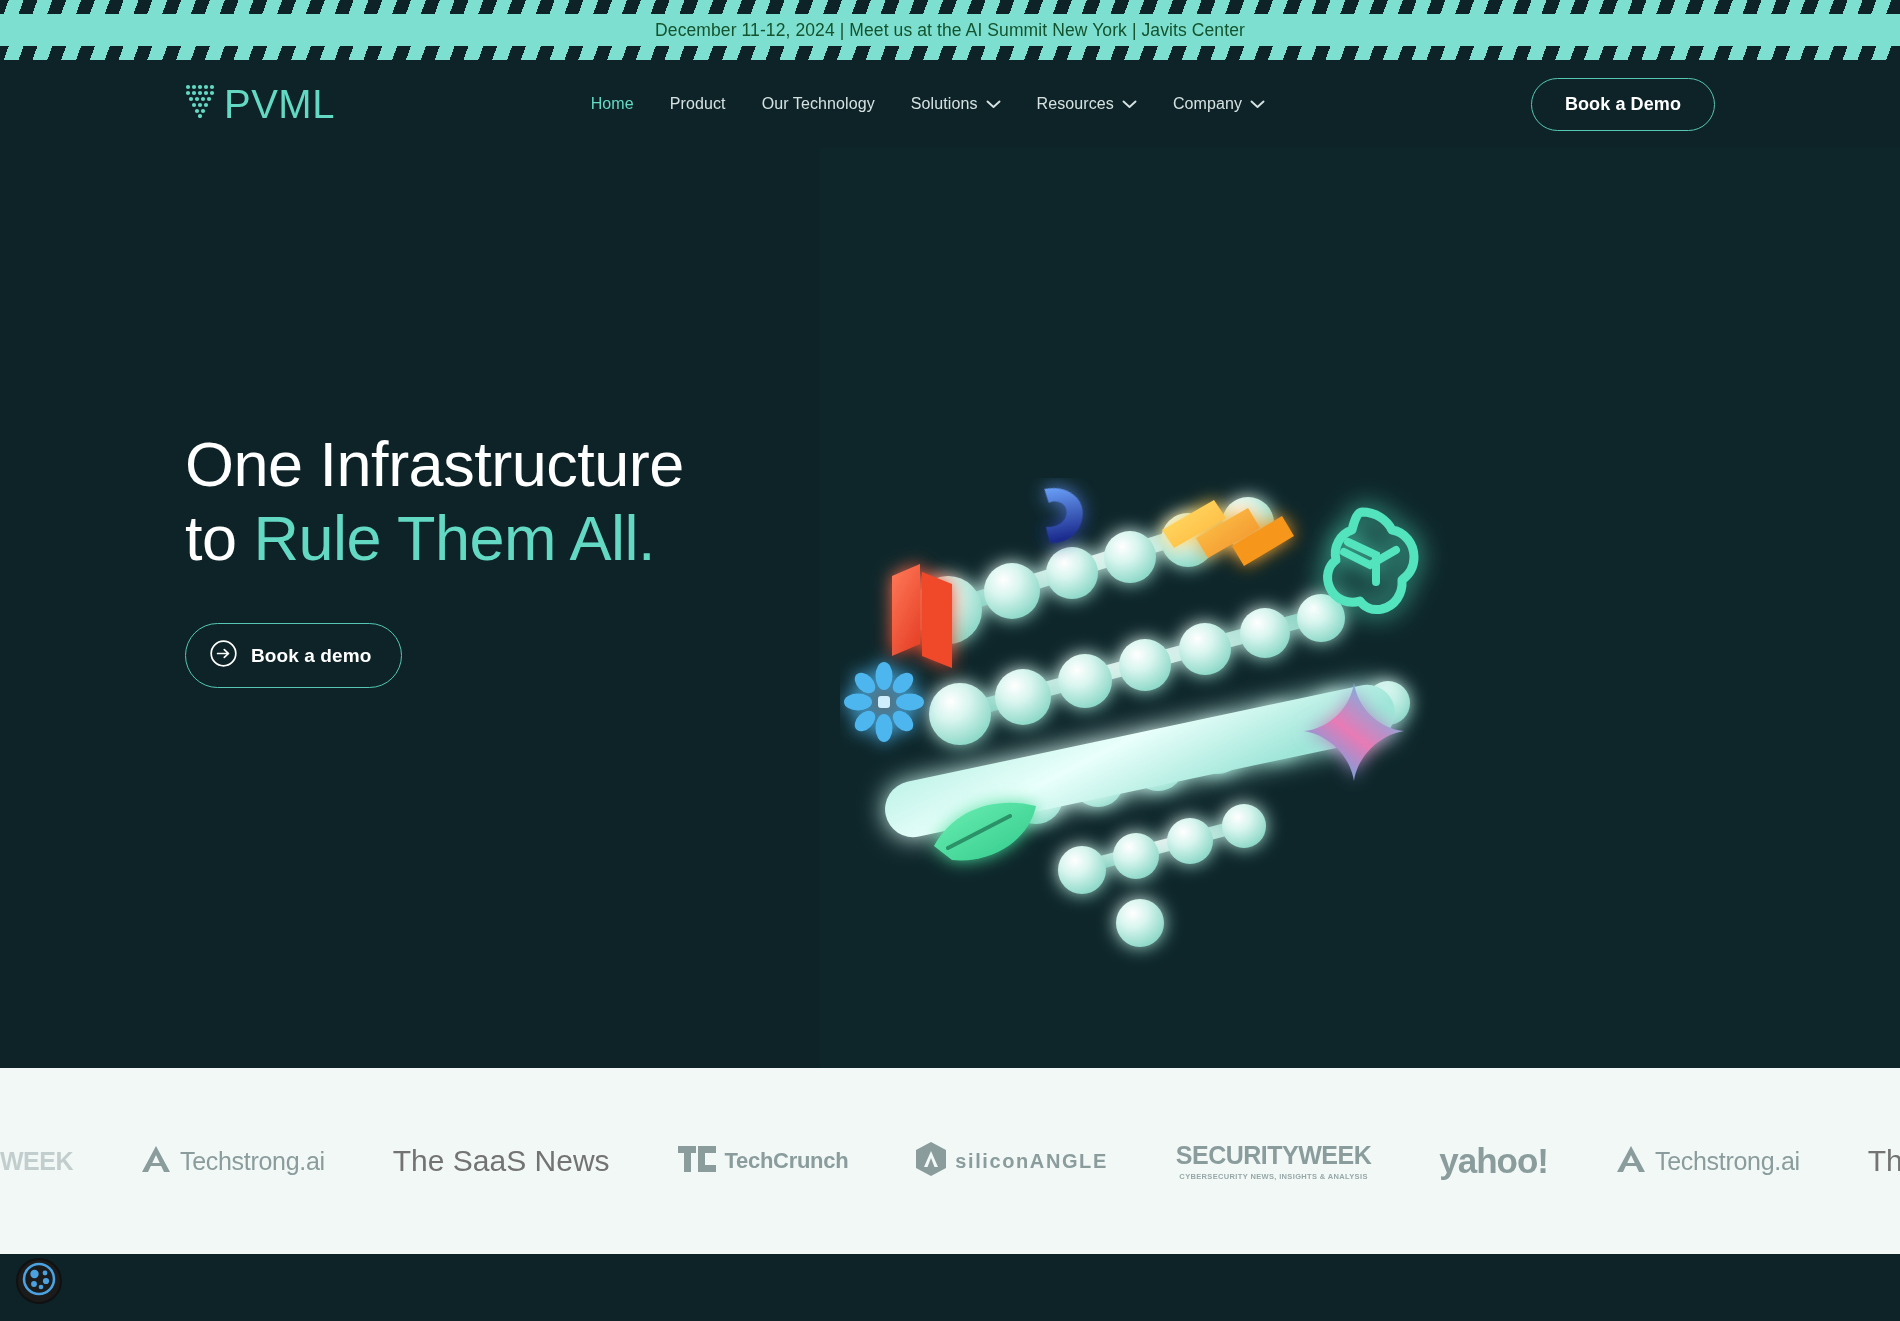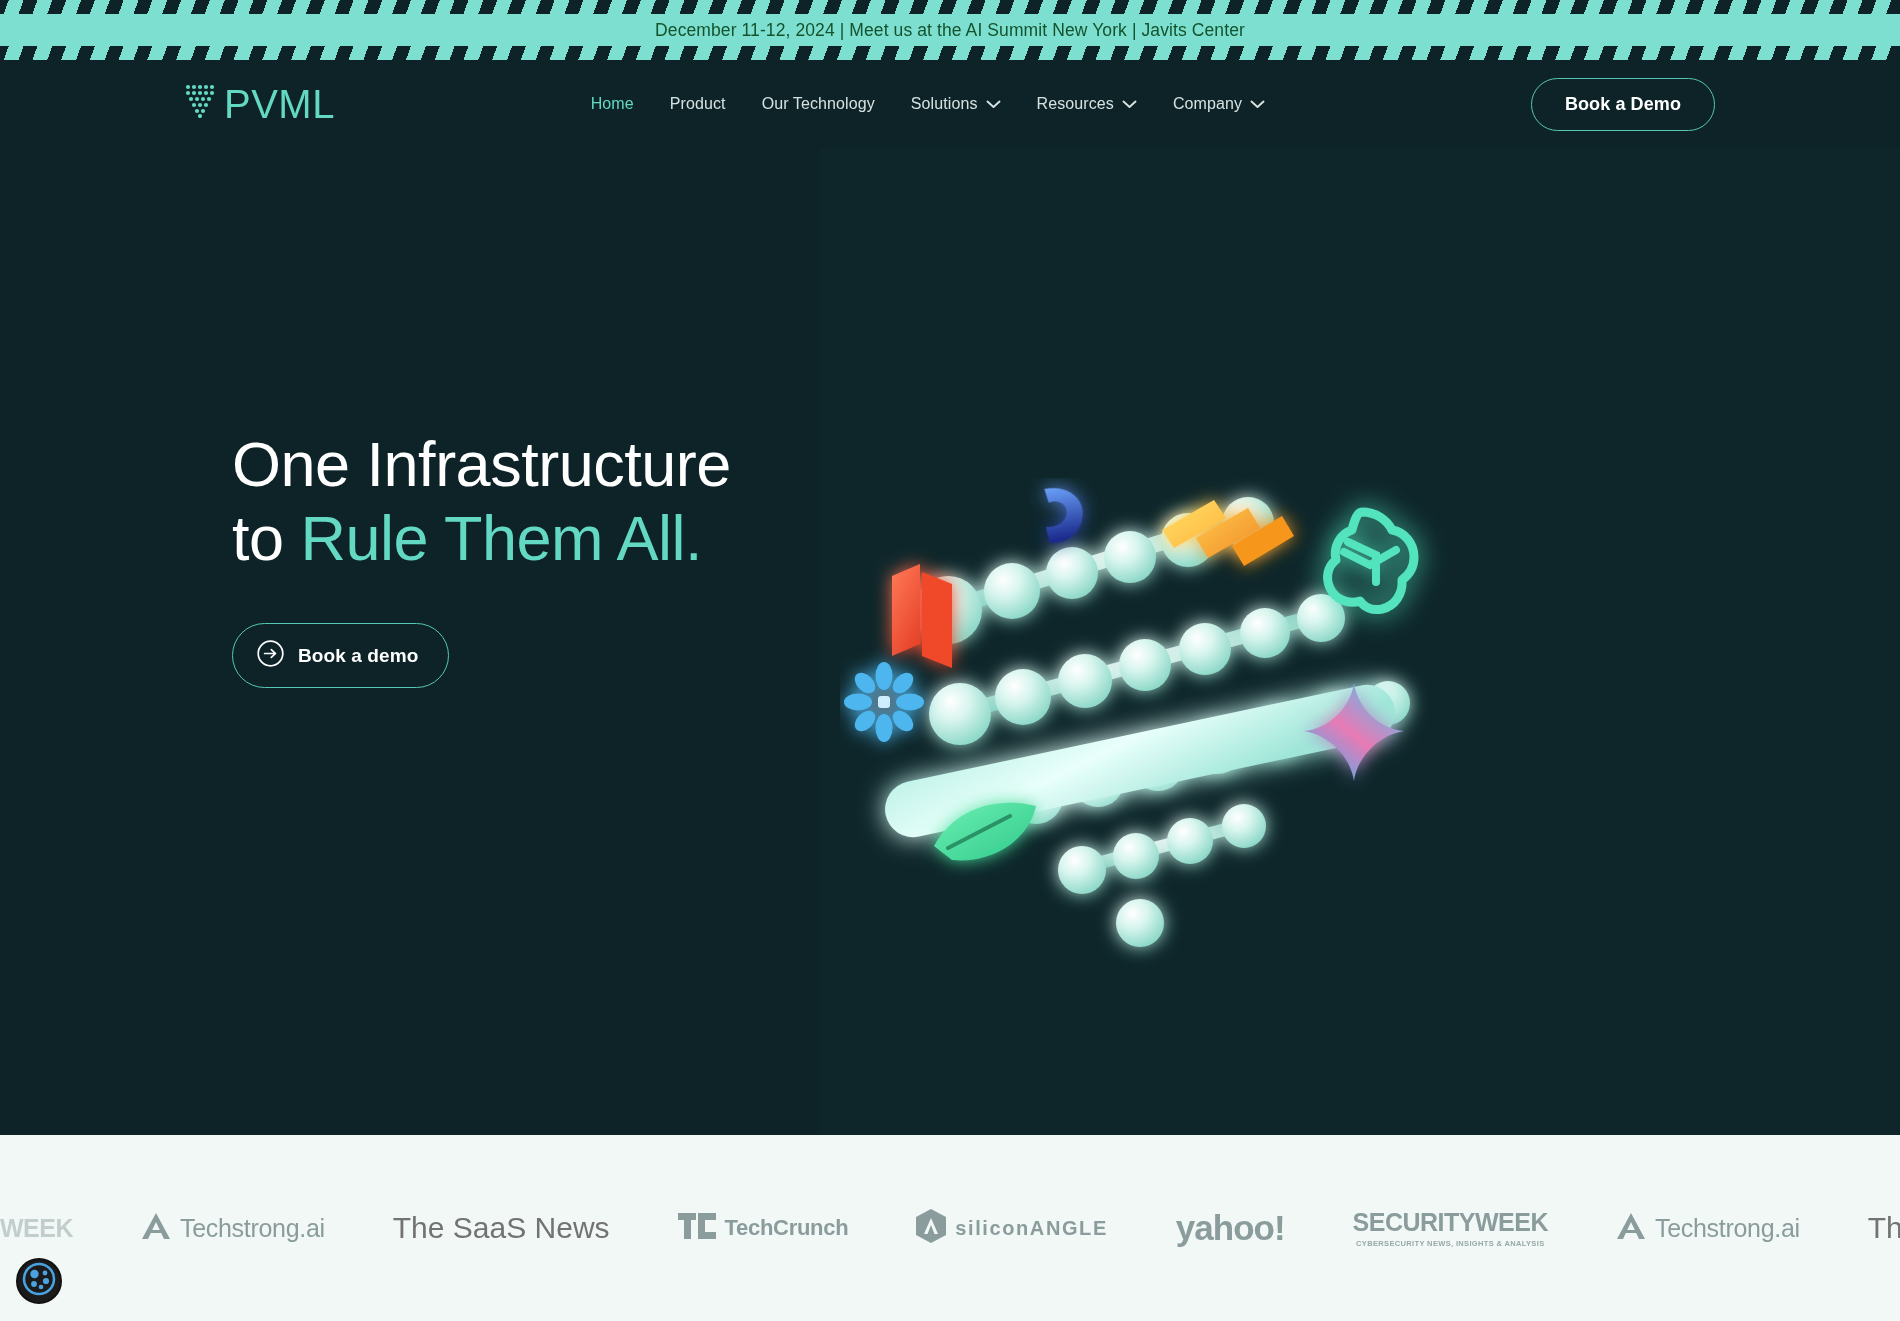--- a/index.html
+++ b/index.html
@@ -67,21 +67,21 @@
   
   .hero{
     position:relative; width:100%; height:987px;
     background:#0d2327; overflow:hidden;
   }
   .hero-right-bg{
     position:absolute; left:820px; top:0; right:0; bottom:0;
     background:#0e262a;
   }
   .hero-copy{
-    position:absolute; left:185px; top:280px; width:640px; z-index:5;margin-left:47px;
+    position:absolute; left:185px; top:280px; width:640px; z-index:5;
   }
   .headline{
     font-size:63px; line-height:1.17; font-weight:400;
     color:#ffffff; letter-spacing:-.5px;
   }
   .headline .accent{ color:#63d9c4; }
   .subtitle{
     margin-top:40px; font-size:19.5px; line-height:1.62;
     color:#d9e5e4; max-width:590px;
   }
@@ -91,21 +91,21 @@
     padding:16px 30px 16px 24px; cursor:pointer; background:transparent;
   }
   .cta-label{ font-size:19px; font-weight:700; color:#fff; letter-spacing:.1px; }
 
   
   .illus{ position:absolute; left:840px; top:330px; width:700px; height:560px; z-index:4; }
   .illus svg{ display:block; }
 
   
   .ticker{
-    position:absolute; left:0; top:1135px; width:1900px; height:186px;
+    position:absolute; left:0; top:1068px; width:1900px; height:186px;
     background:#f1f8f6; overflow:hidden;
   }
   .ticker-track{
     position:absolute; top:0; left:0; height:186px;
     display:flex; align-items:center; gap:0;
     padding-left:0;
   }
   .logo-cell{
     height:186px; display:flex; align-items:center; justify-content:center;
     flex:0 0 auto; padding:0 34px;
@@ -426,28 +426,28 @@
           <svg width="30" height="34" viewBox="0 0 30 34">
               <path d="M15 0 L30 8 L30 26 L15 34 L0 26 L0 8 Z" fill="#8a9c9c"></path>
               <path d="M15 9 L22 25 L18.5 25 L15 16 L11.5 25 L8 25 Z" fill="#f1f8f6"></path>
             </svg>
         </span>
         <span class="lg-sa">siliconANGLE</span>
       </span>
     </div>
 
     <div class="logo-cell">
-      <span class="lg-yahoo">yahoo!</span>
-    </div>
-
-    <div class="logo-cell">
       <span class="sw-wrap">
         <span class="sw-main">SECURITYWEEK</span>
         <span class="sw-sub">CYBERSECURITY NEWS, INSIGHTS &amp; ANALYSIS</span>
       </span>
+    </div>
+
+    <div class="logo-cell">
+      <span class="lg-yahoo">yahoo!</span>
     </div>
 
     <div class="logo-cell">
       <span class="lg-row">
         <span>
           <svg width="30" height="28" viewBox="0 0 30 28">
               <path d="M15 1 L29 27 L23 27 L15 10 L7 27 L1 27 Z" fill="#8a9c9c"></path>
               <rect x="9" y="18" width="12" height="3" fill="#8a9c9c"></rect>
             </svg>
         </span>

